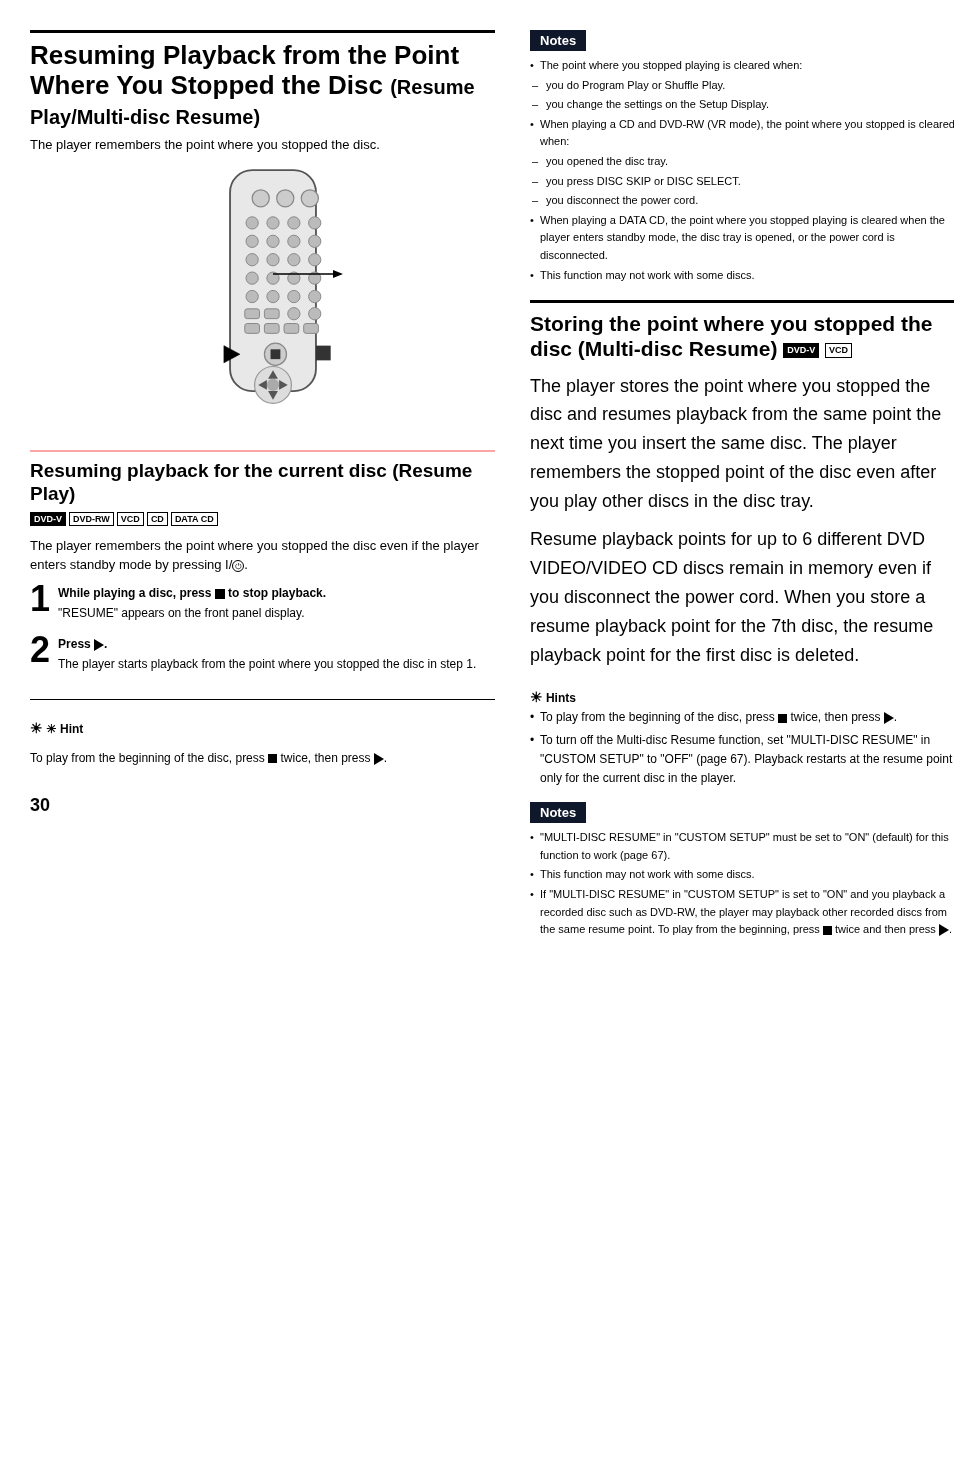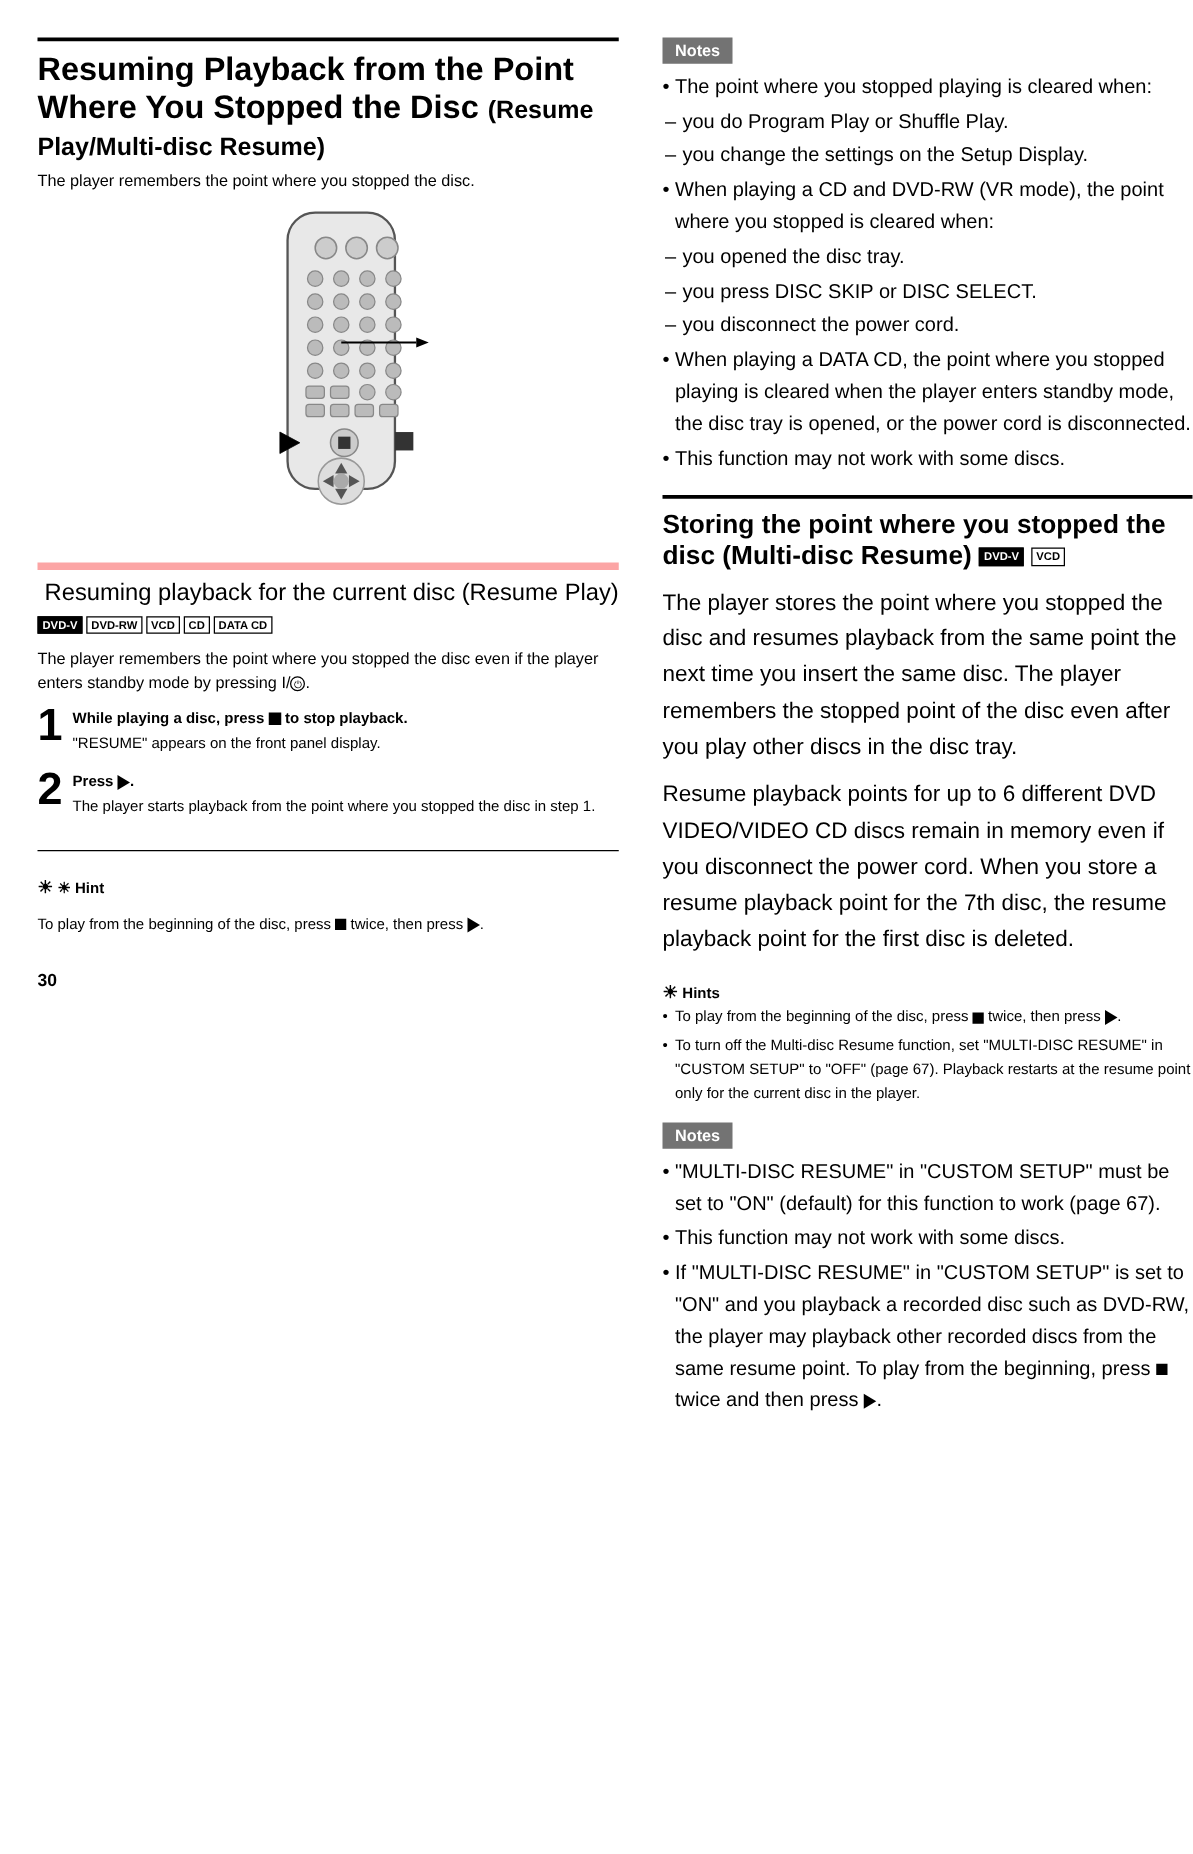--- a/index.html
+++ b/index.html
@@ -23,21 +23,21 @@
       width: 490px;
       padding-right: 25px;
       flex-shrink: 0;
     }
     .right-col {
       width: 435px;
       padding-left: 10px;
       flex-shrink: 0;
     }
     .page-number {
-      font-size: 14px;
+      font-size: 18px;
       font-weight: bold;
       margin-top: auto;
     }
     .main-title {
       font-size: 26px;
       font-weight: 900;
       line-height: 1.15;
       border-top: 3px solid #000;
       padding-top: 8px;
       margin-bottom: 4px;
@@ -47,26 +47,25 @@
       line-height: 1.5;
       margin-bottom: 10px;
     }
     .remote-container {
       display: flex;
       justify-content: center;
       margin-bottom: 16px;
     }
     .section-title {
       font-size: 19px;
-      font-weight: 400;
+      font-weight: 700;
       line-height: 1.2;
-      border-top: 6px solid #fca5a5;
+      border-top: 2px solid #fca5a5;
       padding-top: 8px;
       margin-bottom: 6px;
-      text-align: right;
     }
     .badge-row {
       display: flex;
       gap: 3px;
       flex-wrap: wrap;
       margin-bottom: 10px;
     }
     .badge {
       border: 1.5px solid #000;
       font-size: 9px;
@@ -113,33 +112,33 @@
     .hint-text {
       font-size: 12px;
       line-height: 1.5;
     }
     .divider {
       border: none;
       border-top: 1px solid #000;
       margin: 12px 0;
     }
     .notes-box {
-      background: #737373;
+      background: #0f172a;
       color: #fff;
       font-size: 13px;
       font-weight: bold;
       padding: 3px 10px;
       margin-bottom: 6px;
       display: inline-block;
     }
     .notes-section {
       margin-bottom: 16px;
     }
     .notes-list {
-      font-size: 16px;
+      font-size: 11px;
       line-height: 1.6;
       padding-left: 0;
       list-style: none;
     }
     .notes-list li {
       margin-bottom: 2px;
       padding-left: 10px;
       position: relative;
     }
     .notes-list li::before {

